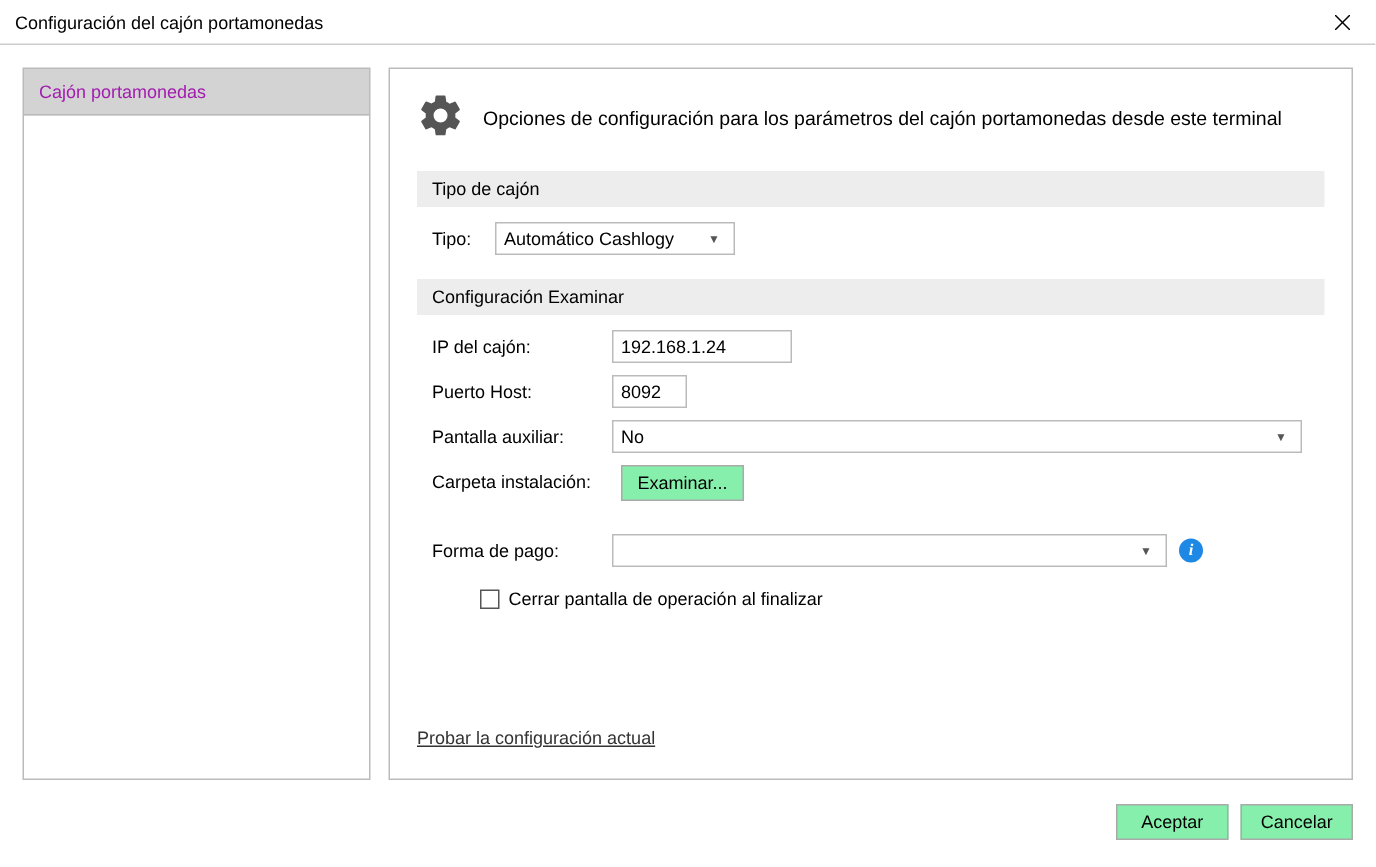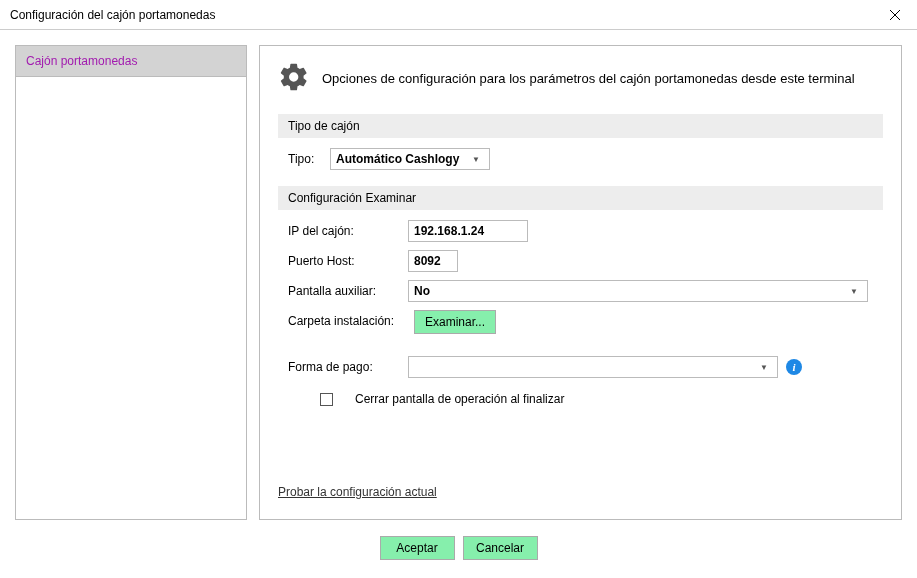--- a/index.html
+++ b/index.html
@@ -77,21 +77,20 @@
     }
     .form-row label { width: 120px; }
     .form-row input[type="text"],
     .form-row .select {
       border: 1px solid #bbb;
       padding: 3px 5px;
       font-family: inherit;
       font-size: 12px;
       height: 22px;
       background: #fff;
-      font-weight: bold;
     }
     .select {
       position: relative;
       display: flex;
       align-items: center;
       justify-content: space-between;
       cursor: pointer;
     }
     .select .arrow {
       width: 16px;
@@ -127,21 +126,21 @@
       justify-content: center;
       font-weight: bold;
       font-size: 11px;
       margin-left: 8px;
       font-family: Georgia, serif;
       font-style: italic;
     }
     .checkbox-row {
       display: flex;
       align-items: center;
-      gap: 22px;
+      gap: 6px;
       padding-left: 42px;
       margin-top: 6px;
       text-align: center;
     }
     .checkbox {
       width: 13px;
       height: 13px;
       border: 1px solid #555;
       background: #fff;
       cursor: pointer;
@@ -149,21 +148,21 @@
     .link {
       color: #333;
       text-decoration: underline;
       cursor: pointer;
       margin-top: auto;
       margin-bottom: 5px;
       display: inline-block;
     }
     .footer {
       display: flex;
-      justify-content: center;
+      justify-content: flex-end;
       gap: 8px;
       padding: 6px 15px 0 15px;
     }
     .footer .btn { min-width: 75px; padding: 4px 12px; }
     .carpeta-row { align-items: flex-start; }
     .carpeta-row label { padding-top: 4px; }
     .pago-row { margin-top: 14px; }
   </style>
 </head>
 <body>

